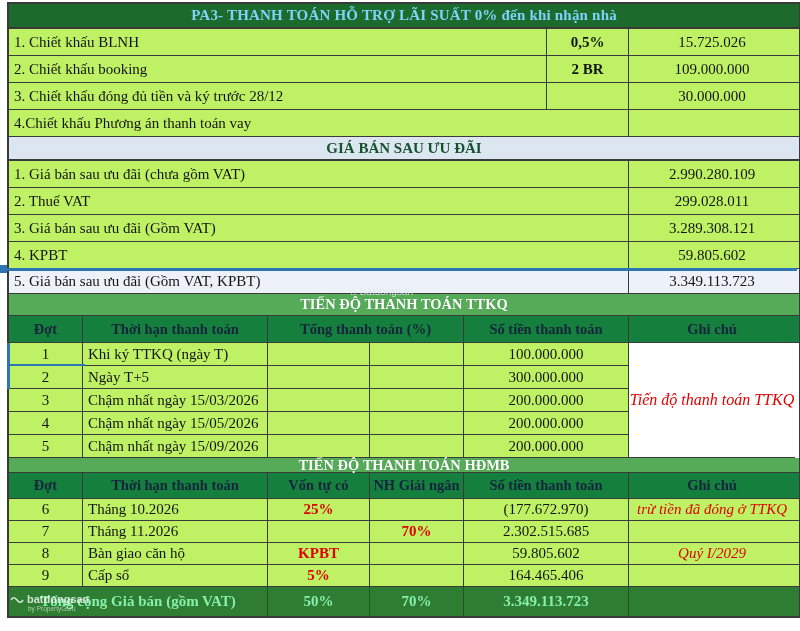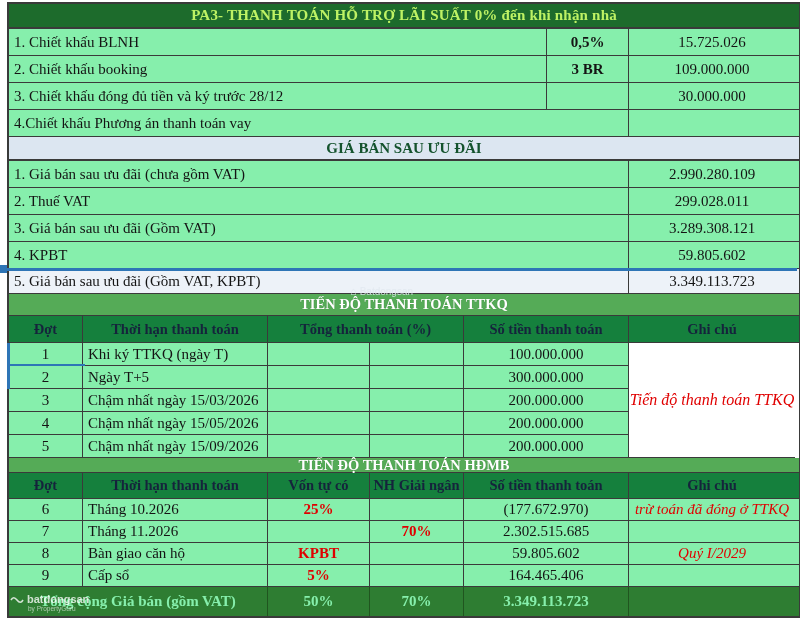--- a/index.html
+++ b/index.html
@@ -1,27 +1,27 @@
 <!DOCTYPE html>
 <html><head>
 <meta charset="utf-8">
 <style>
   html,body{margin:0;padding:0;background:#ffffff;}
   .sheet{position:relative;width:800px;height:631px;background:#ffffff;overflow:hidden;
          font-family:"Liberation Serif","DejaVu Serif",serif;color:#141414;}
   .frame{position:absolute;left:7px;top:2px;width:790px;border:2px solid #3a3a3a;background:#fff;}
 
   .bar{display:flex;align-items:center;justify-content:center;font-weight:bold;box-sizing:border-box;}
-  .title-bar{height:25px;background:#1d6b2c;color:#bef264;font-size:15px;border-bottom:2px solid #3a3a3a;letter-spacing:.2px;}
+  .title-bar{height:25px;background:#1d6b2c;color:#7dd3fc;font-size:15px;border-bottom:2px solid #3a3a3a;letter-spacing:.2px;}
   .blue-head{height:24px;background:#dce6f1;color:#14532d;font-size:15px;border-bottom:2px solid #3a3a3a;}
   .green-head{background:#55ab57;color:#ffffff;font-size:14.5px;border-bottom:1.5px solid #3a3a3a;text-shadow:0 0 1px rgba(0,60,0,.35);}
   .gh-ttkq{height:22px;}
   .gh-hdmb{height:15px;}
 
-  .row{display:flex;align-items:stretch;border-bottom:1.5px solid #3a3a3a;box-sizing:border-box;background:#86efac;}
+  .row{display:flex;align-items:stretch;border-bottom:1.5px solid #3a3a3a;box-sizing:border-box;background:#bef264;}
   .cell{display:flex;align-items:center;justify-content:center;border-right:1.5px solid #3a3a3a;
         box-sizing:border-box;font-size:15px;overflow:hidden;white-space:nowrap;}
   .cell.last{border-right:none;}
   .left{justify-content:flex-start;padding-left:5px;}
   .bold{font-weight:bold;}
   .redb{color:#e00000;font-weight:bold;}
   .redi{color:#e00000;font-style:italic;}
 
   .h27{height:27px;} .h25{height:25px;} .h23{height:23px;} .h22{height:22px;}
   .w-label{width:538px;} .w-rate{width:82px;} .w-amt{width:166px;} .w-label2{width:620px;}
@@ -69,21 +69,21 @@
       <span>PA3- THANH TOÁN HỖ TRỢ LÃI SUẤT 0% đến khi nhận nhà</span>
     </div>
 
     <div class="row h27">
       <div class="cell left w-label">1. Chiết khấu BLNH</div>
       <div class="cell bold w-rate">0,5%</div>
       <div class="cell w-amt last">15.725.026</div>
     </div>
     <div class="row h27">
       <div class="cell left w-label">2. Chiết khấu booking</div>
-      <div class="cell bold w-rate">3 BR</div>
+      <div class="cell bold w-rate">2 BR</div>
       <div class="cell w-amt last">109.000.000</div>
     </div>
     <div class="row h27">
       <div class="cell left w-label">3. Chiết khấu đóng đủ tiền và ký trước 28/12</div>
       <div class="cell bold w-rate"></div>
       <div class="cell w-amt last">30.000.000</div>
     </div>
     <div class="row h27">
       <div class="cell left w-label2">4.Chiết khấu Phương án thanh toán vay</div>
       <div class="cell w-amt last"></div>
@@ -174,21 +174,21 @@
       <div class="cell w-c4">NH Giải ngân</div>
       <div class="cell w-sum">Số tiền thanh toán</div>
       <div class="cell w-note last">Ghi chú</div>
     </div>
     <div class="row h22">
       <div class="cell w-dot">6</div>
       <div class="cell left w-term">Tháng 10.2026</div>
       <div class="cell redb w-c3">25%</div>
       <div class="cell redb w-c4"></div>
       <div class="cell w-sum">(177.672.970)</div>
-      <div class="cell redi w-note last">trừ toán đã đóng ở TTKQ</div>
+      <div class="cell redi w-note last">trừ tiền đã đóng ở TTKQ</div>
     </div>
     <div class="row h22">
       <div class="cell w-dot">7</div>
       <div class="cell left w-term">Tháng 11.2026</div>
       <div class="cell redb w-c3"></div>
       <div class="cell redb w-c4">70%</div>
       <div class="cell w-sum">2.302.515.685</div>
       <div class="cell redi w-note last"></div>
     </div>
     <div class="row h22">

